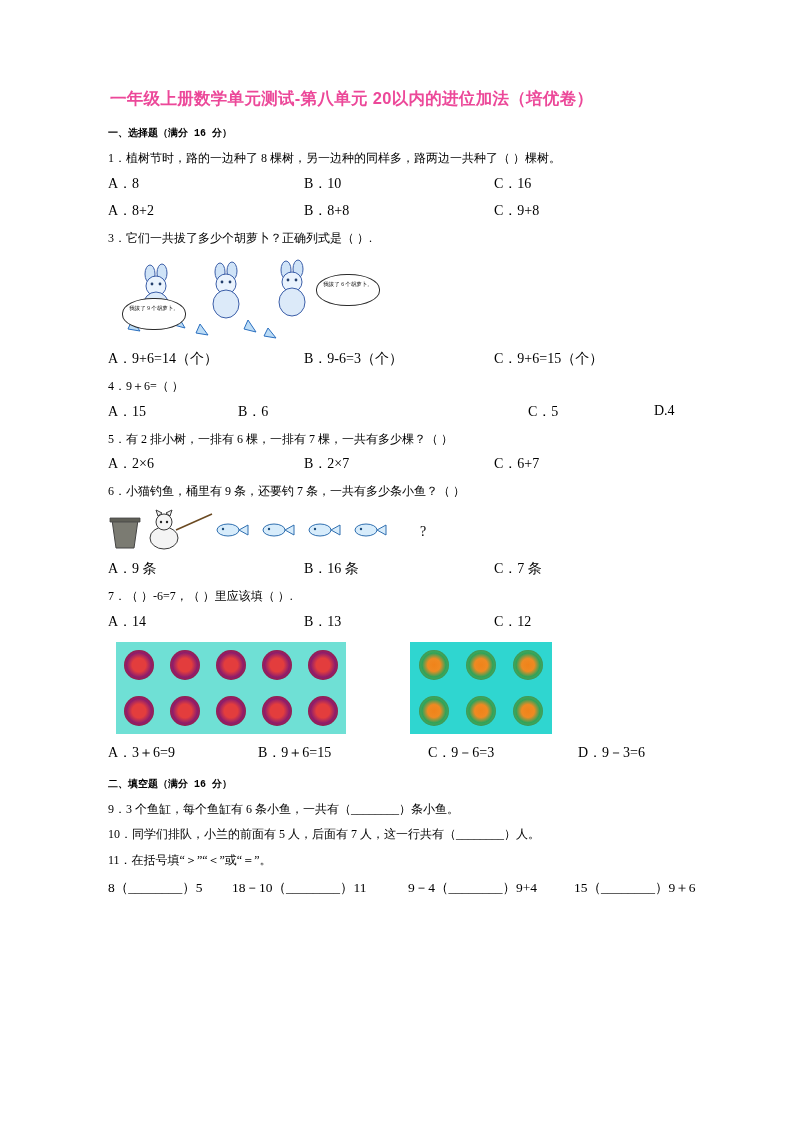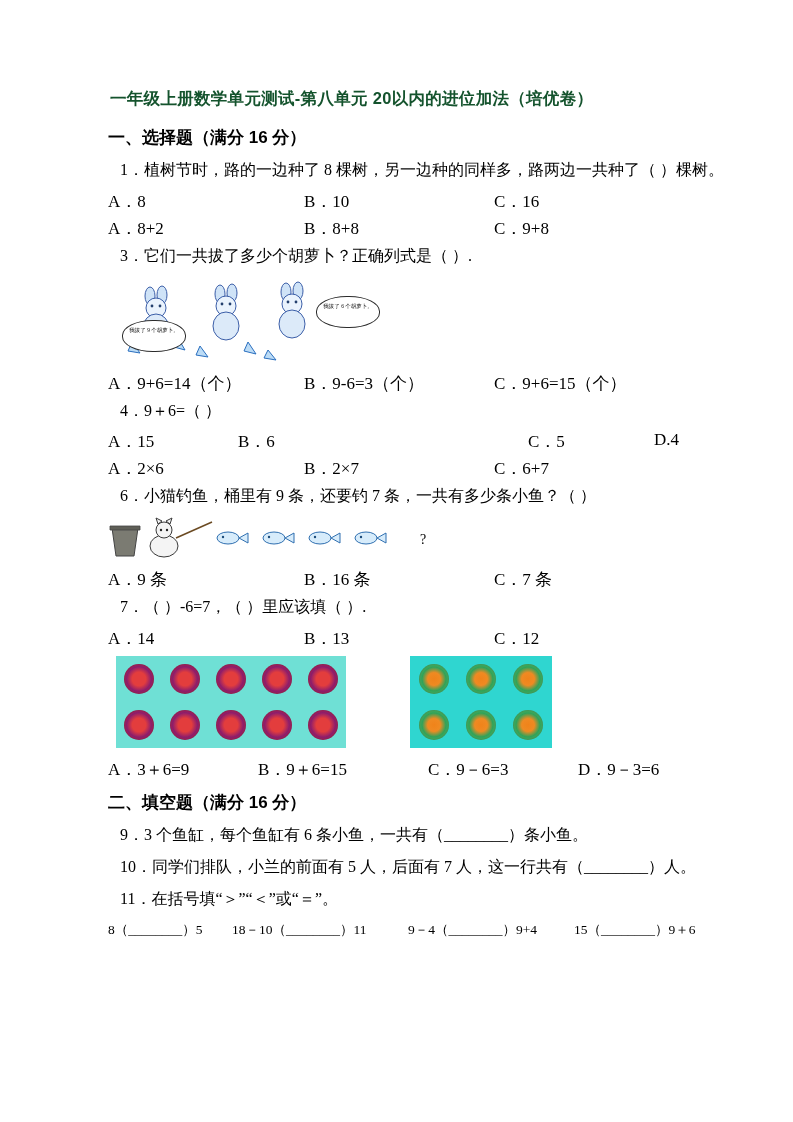--- a/index.html
+++ b/index.html
@@ -17,40 +17,40 @@
     position: relative;
     box-sizing: border-box;
     padding: 88px 62px 0 108px;
     background: #ffffff;
     overflow: hidden;
   }
   .doc-title {
     font-family: "Liberation Sans", sans-serif;
     font-weight: bold;
     font-size: 16.5px;
-    color: #14532d;
+    color: #ec4899;
     text-align: left;
     letter-spacing: 0.3px;
     margin: 0 0 16px 2px;
   }
   .section-head {
-    font-family: Liberation Sans, sans-serif;
+    font-family: Liberation Mono, monospace;
     font-weight: bold;
-    font-size: 17px;
+    font-size: 10px;
     margin: 14px 0 9px 0;
   }
   .q {
-    font-size: 16px;
+    font-size: 12px;
     line-height: 1.55;
-    margin: 0 0 7px 12px;
+    margin: 0 0 7px 0;
     font-family: Liberation Serif, serif;
   }
   .opts {
     position: relative;
-    font-size: 17px;
+    font-size: 14px;
     margin: 0 0 8px 0;
     height: 19px;
   }
   .opt {
     position: absolute;
     white-space: nowrap;
   }
   .fig {
     margin: 6px 0 8px 0;
   }
@@ -210,20 +210,23 @@
   <div class="q">
     <span>4．</span><span>9＋6=（      ）</span>
   </div>
   <div class="opts">
     <span class="opt" style="left:0">A．15</span>
     <span class="opt" style="left:130px">B．6</span>
     <span class="opt" style="left:420px">C．5</span>
     <span class="opt" style="left:546px">D.4</span>
   </div>
 
+  <div class="q">
+    <span>5．</span><span>有 2 排小树，一排有 6 棵，一排有 7 棵，一共有多少棵？（            ）</span>
+  </div>
   <div class="opts">
     <span class="opt" style="left:0">A．2×6</span>
     <span class="opt" style="left:196px">B．2×7</span>
     <span class="opt" style="left:386px">C．6+7</span>
   </div>
 
   <div class="q">
     <span>6．</span><span>小猫钓鱼，桶里有 9 条，还要钓 7 条，一共有多少条小鱼？（  ）</span>
   </div>
 

